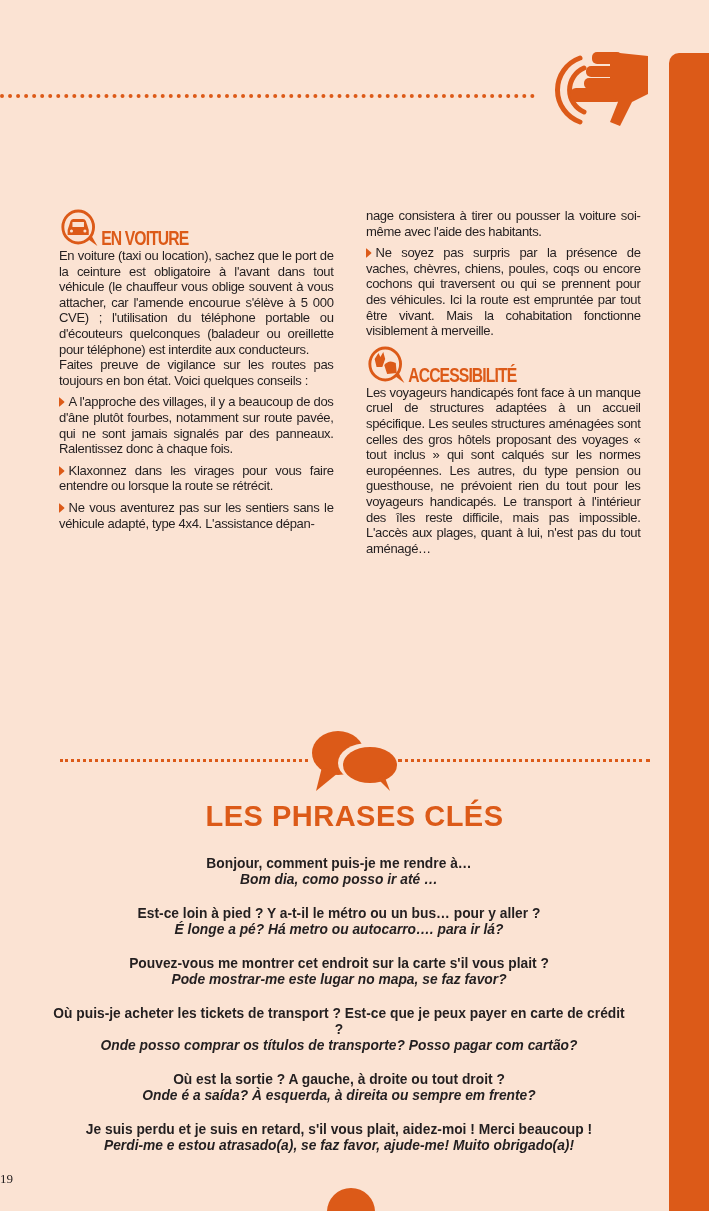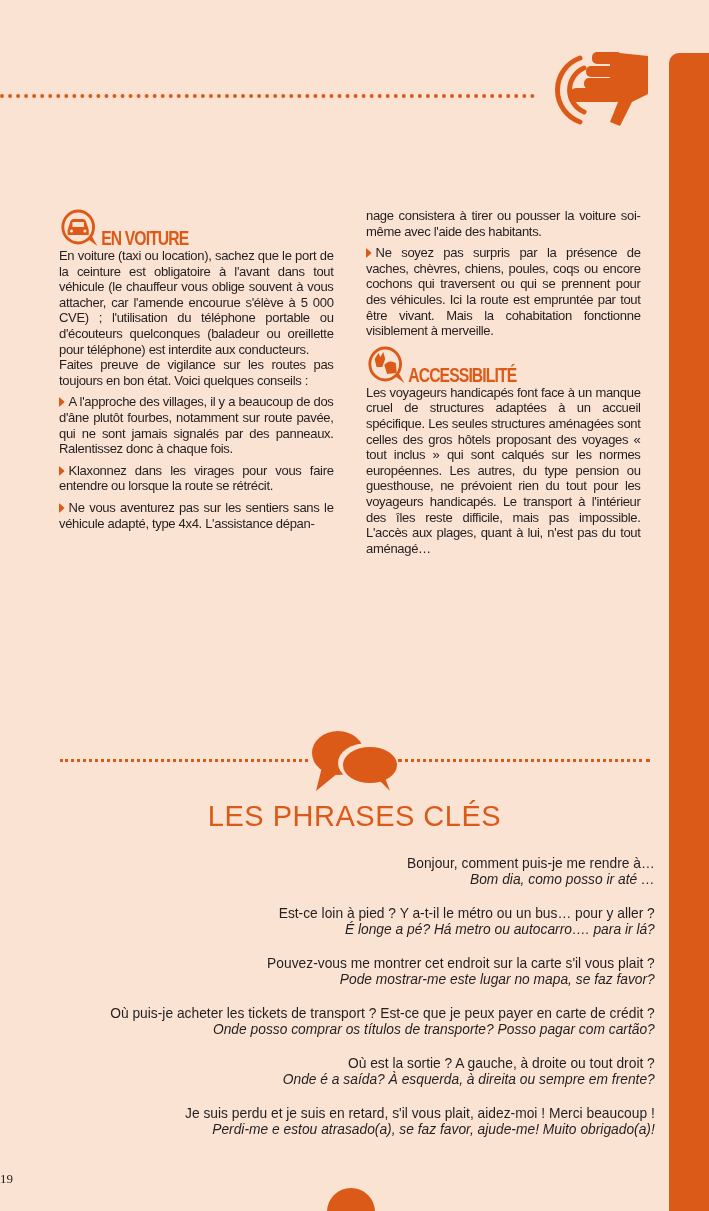--- a/index.html
+++ b/index.html
@@ -33,23 +33,23 @@
     font-size:21px; letter-spacing:-1.2px; transform:scaleX(0.78); transform-origin:left bottom;
     margin-left:2px; line-height:21px; white-space:nowrap;
   }
 
   .mid-rule-left { position:absolute; left:60px; top:759px; width:248px; border-top:3px dotted #dc5a18; }
   .mid-rule-right { position:absolute; left:398px; top:759px; width:252px; border-top:3px dotted #dc5a18; }
   .bubbles-icon { position:absolute; left:308px; top:727px; width:92px; height:66px; }
 
   .phrases-title {
     position:absolute; left:0; width:709px; top:800px; text-align:center;
-    color:#dc5a18; font-family:"Liberation Sans", sans-serif; font-weight:normal; font-size:29px; letter-spacing:0.5px;
+    color:#dc5a18; font-family:"Liberation Sans", sans-serif; font-weight:bold; font-size:29px; letter-spacing:0.5px;
   }
-  .phrases { position:absolute; left:50px; width:630px; top:855px; text-align:right; }
+  .phrases { position:absolute; left:24px; width:630px; top:855px; text-align:center;font-weight:bold; }
   .phrase { margin-bottom:18px; transform:scaleX(0.92); }
   .phrase .fr { font-size:15px; line-height:16px; display:block; }
   .phrase .pt { font-size:15px; line-height:16px; display:block; font-style:italic; }
 
   .page-num { position:absolute; left:0; width:709px; top:1171px; font-family:"Liberation Serif", serif; font-size:13px; }
   .page-dot { position:absolute; left:327px; top:1188px; width:48px; height:48px; border-radius:50%; background:#dc5a18; }
 </style>
 </head>
 <body>
 

